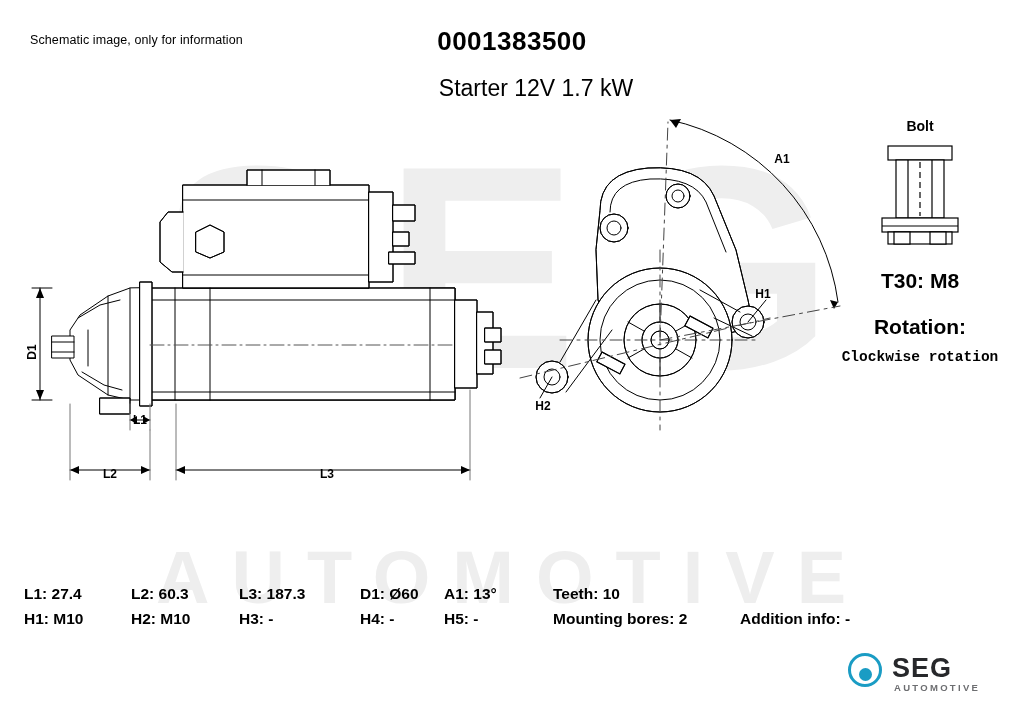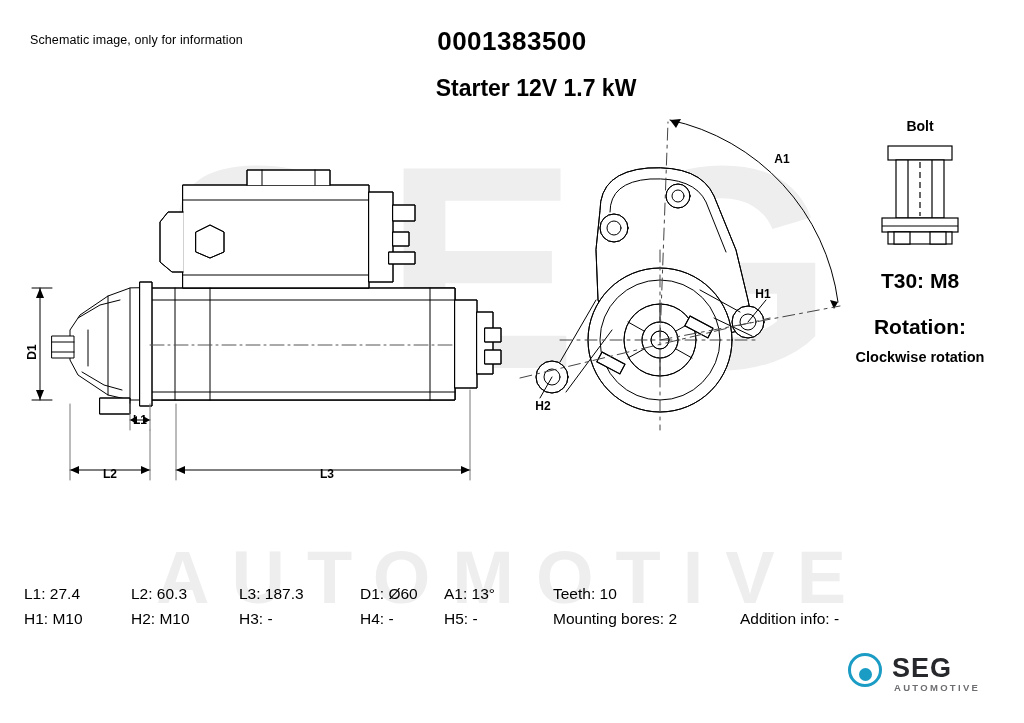--- a/index.html
+++ b/index.html
@@ -34,21 +34,21 @@
     font-size: 26px;
     font-weight: bold;
     letter-spacing: 0.5px;
   }
   .title-desc {
     position: absolute;
     left: 0; right: 0;
     top: 75px;
     text-align: center;
     font-size: 23px;
-    font-weight: bold;
+    font-weight: normal;
     padding-left: 48px;
   }
 
   
   .watermark {
     position: absolute;
     left: 0;
     top: 120px;
     width: 1024px;
     height: 520px;
@@ -120,31 +120,32 @@
   }
   .rot-title {
     font-size: 21px;
     font-weight: bold;
     margin-top: 22px;
   }
   .rot-value {
     font-size: 14.5px;
     font-weight: bold;
     margin-top: 10px;
+    font-family: Liberation Mono, monospace;
   }
 
   
   .specs {
     position: absolute;
     left: 0;
     top: 585px;
     width: 876px;
     z-index: 2;
     font-size: 15.5px;
-    font-weight: normal;
+    font-weight: bold;
   }
   .spec-row {
     position: relative;
     height: 25px;
   }
   .spec-cell {
     position: absolute;
     white-space: nowrap;
   }
   .c1 { left: 24px; }

